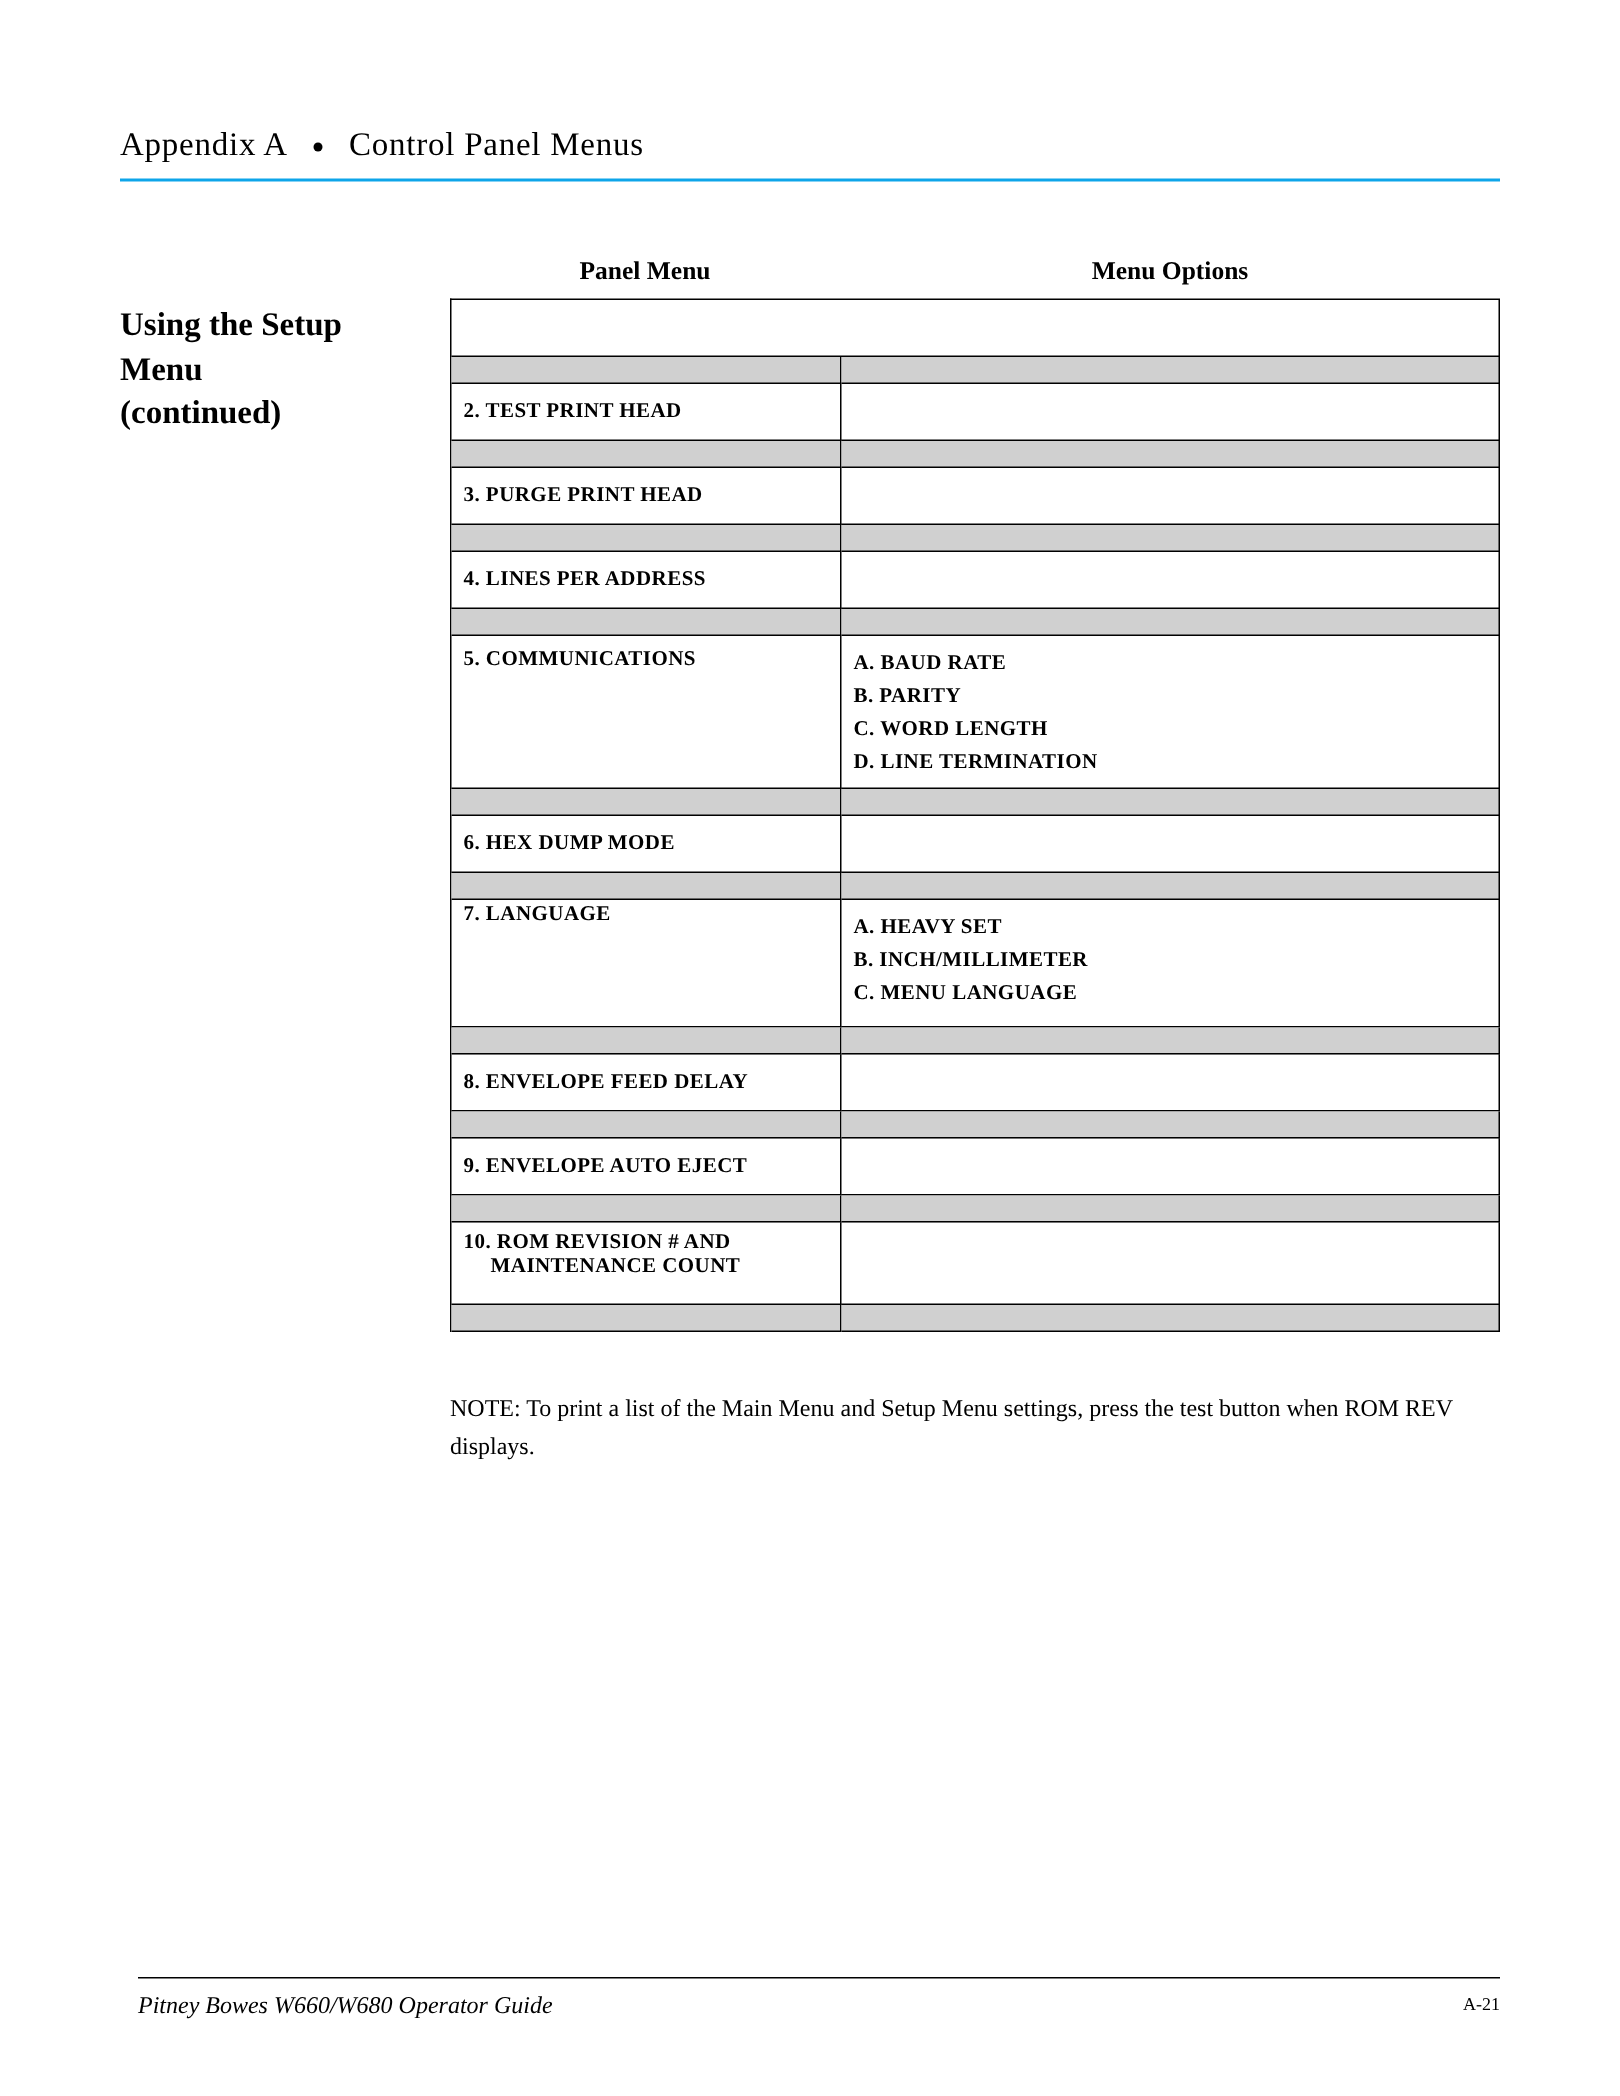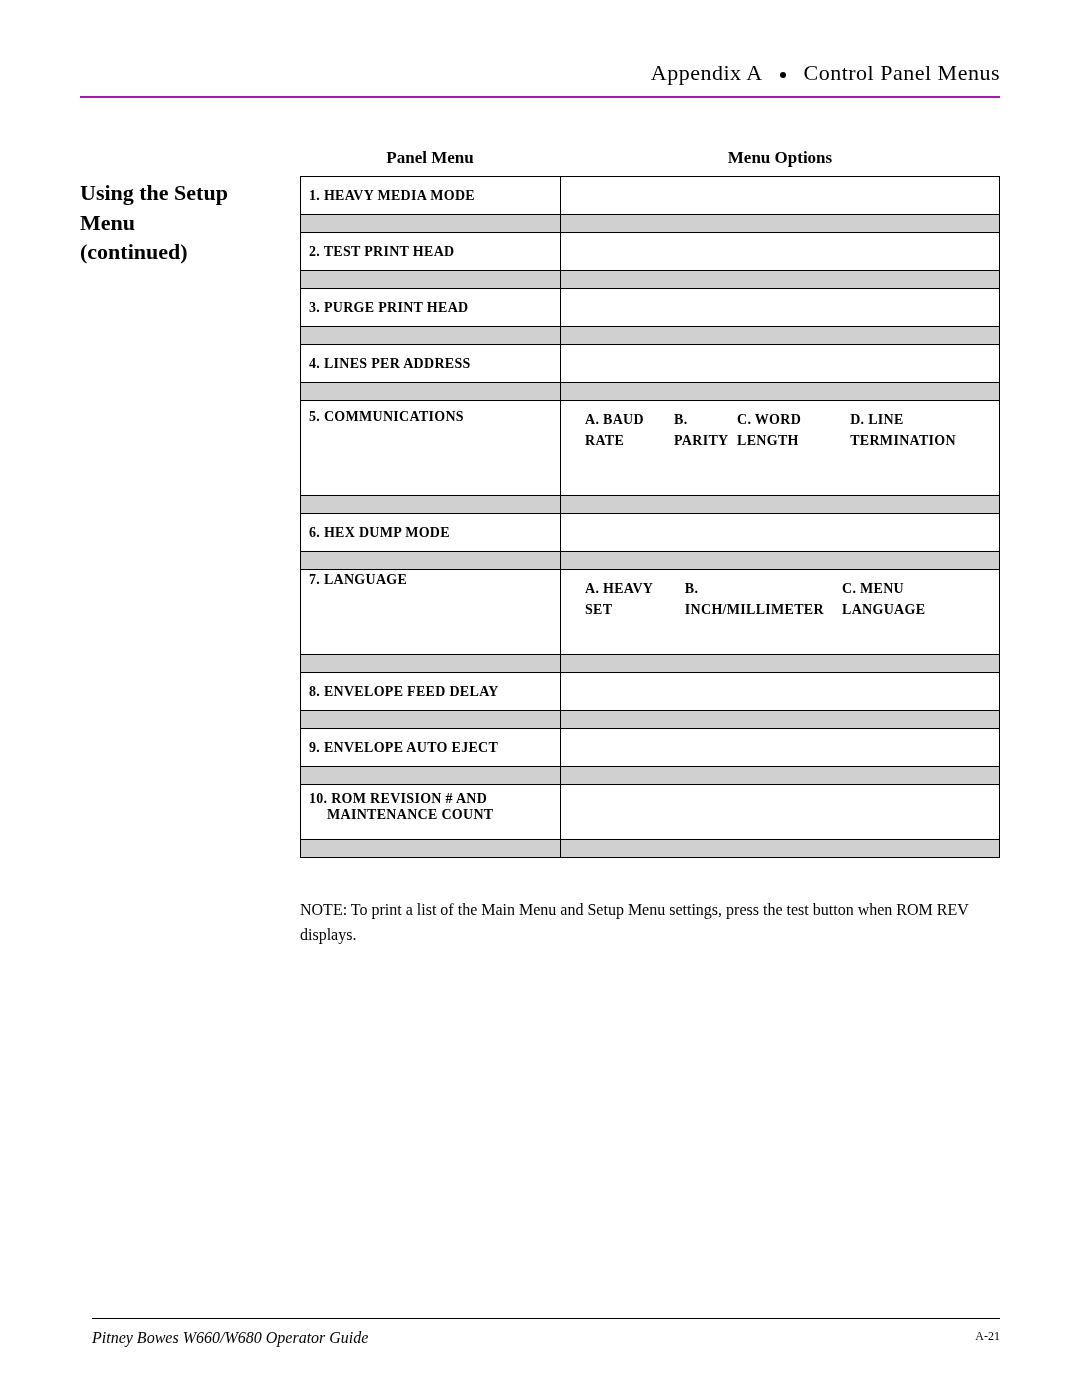--- a/index.html
+++ b/index.html
@@ -15,25 +15,25 @@
     .page {
       width: 1080px;
       min-height: 1397px;
       padding: 60px 80px 60px 80px;
       position: relative;
     }
 
     
     .header {
       display: flex;
-      justify-content: flex-end;
       align-items: center;
-      border-bottom: 2px solid #a21caf;
+      border-bottom: 2px solid #0ea5e9;
       padding-bottom: 10px;
       margin-bottom: 50px;
+      margin-top: 23px;
     }
 
     .header-title {
       font-size: 22px;
       font-weight: normal;
       letter-spacing: 0.5px;
     }
 
     .header-bullet {
       margin: 0 12px;
@@ -128,24 +128,23 @@
       letter-spacing: 0.3px;
     }
 
     .menu-cell-shaded {
       background: #d0d0d0;
     }
 
     
     .options-list {
       display: flex;
-      flex-direction: row;
+      flex-direction: column;
       gap: 1px;
       line-height: 1.5;
-      margin-left: 16px;
     }
 
     
     .note-section {
       margin-top: 40px;
       font-size: 16px;
       line-height: 1.55;
       max-width: 680px;
     }
 
@@ -210,21 +209,20 @@
     <div class="main-area">
 
       <div class="col-headers">
         <div class="col-setup">Panel Menu</div>
         <div class="col-options">Menu Options</div>
       </div>
 
       <div class="menu-table">
 
         <div class="menu-row">
-          <div class="menu-cell menu-cell-setup">1.  HEAVY MEDIA MODE</div>
           <div class="menu-cell menu-cell-options"></div>
         </div>
 
         <div class="menu-row" style="min-height:18px;">
           <div class="menu-cell menu-cell-setup menu-cell-shaded"></div>
           <div class="menu-cell menu-cell-options menu-cell-shaded"></div>
         </div>
 
         <div class="menu-row">
           <div class="menu-cell menu-cell-setup">2.  TEST PRINT HEAD</div>

